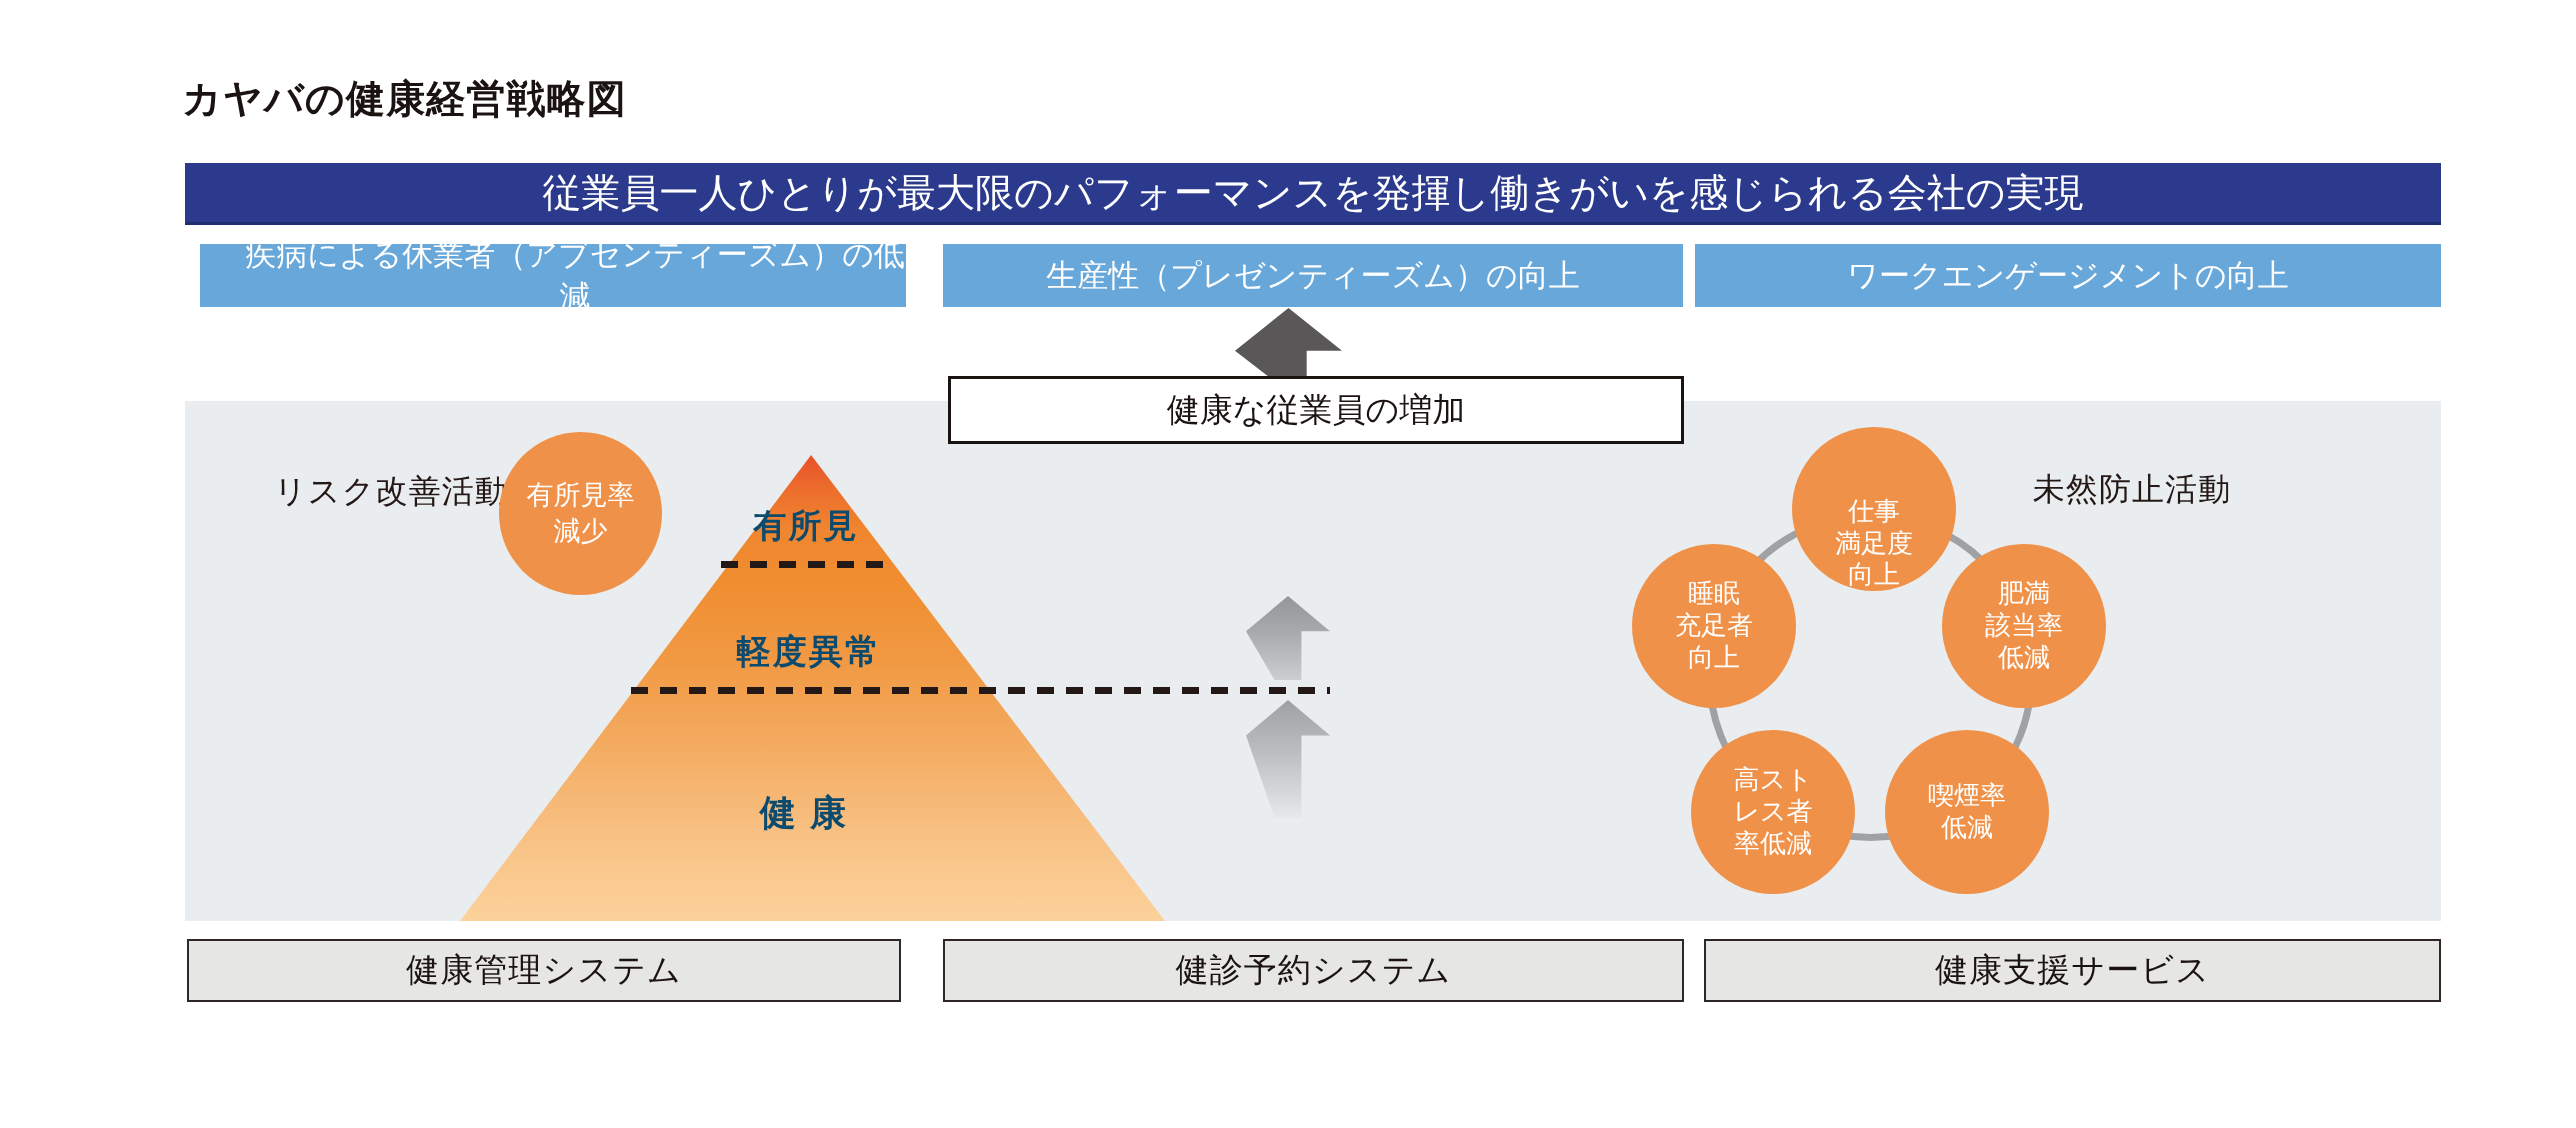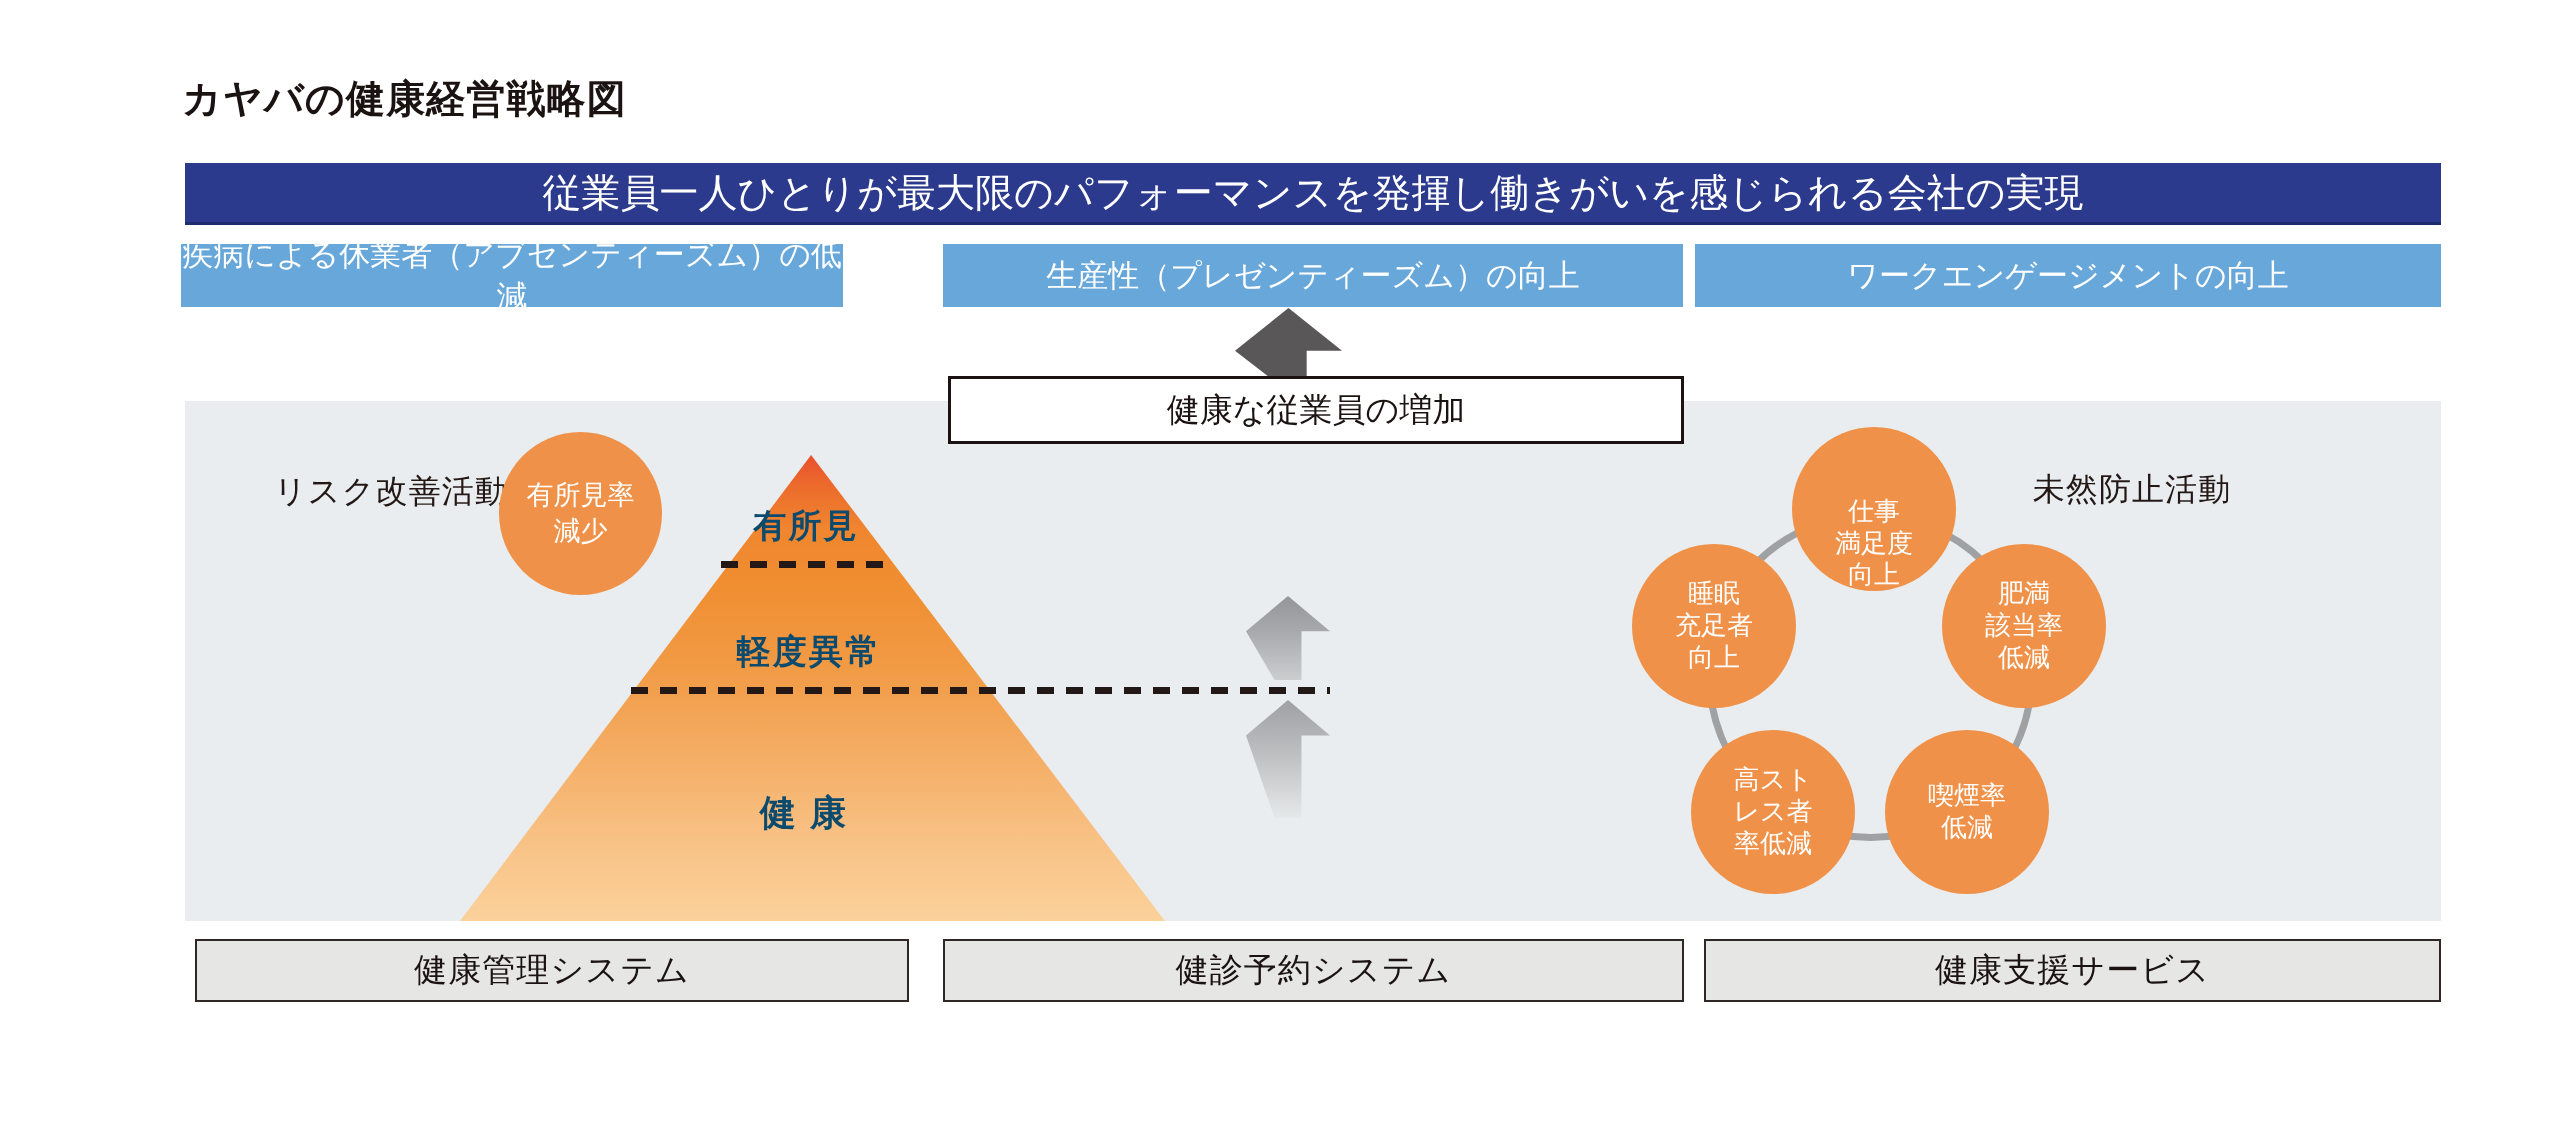--- a/index.html
+++ b/index.html
@@ -36,21 +36,21 @@
     background: #2B3A8C;
     border-bottom: 3.4px solid #1F2C6E;
     box-sizing: border-box;
     color: #ffffff; font-size: 39px;
   }
   .outcome-banner {
     top: 244px; height: 63px;
     background: #67A7D9;
     color: #ffffff; font-size: 31px;
   }
-  .outcome-1 { left: 181px;  width: 662px; }
+  .outcome-1 { left: 200px;  width: 662px; padding-left: 44px; }
   .outcome-2 { left: 943px; width: 740px; }
   .outcome-3 { left: 1695px; width: 746px; }
 
   
   .arrow-large {
     left: 1235px; top: 308px; width: 107px; height: 70px;
     background: #595757;
     clip-path: polygon(50% 0, 100% 61%, 67% 61%, 67% 100%, 33% 100%, 0 61%);
   }
 
@@ -153,21 +153,21 @@
 
   
   .system-box {
     top: 939px; height: 63px;
     background: #E6E6E4;
     border: 2.8px solid #2F2725;
     box-sizing: border-box;
     font-size: 33px; font-weight: 500; color: #1A1311;
     z-index: 4; letter-spacing: 1.1px;
   }
-  .system-1 { left: 195px;  width: 714px; }
+  .system-1 { left: 187px;  width: 714px; }
   .system-2 { left: 943px; width: 741px; }
   .system-3 { left: 1704px; width: 737px; }
 </style>
 </head>
 <body>
 
 <div class="abs page-title">カヤバの健康経営戦略図</div>
 
 <div class="abs flexc vision-banner">
   <span>従業員一人ひとりが最大限のパフォーマンスを発揮し働きがいを感じられる会社の実現</span>

